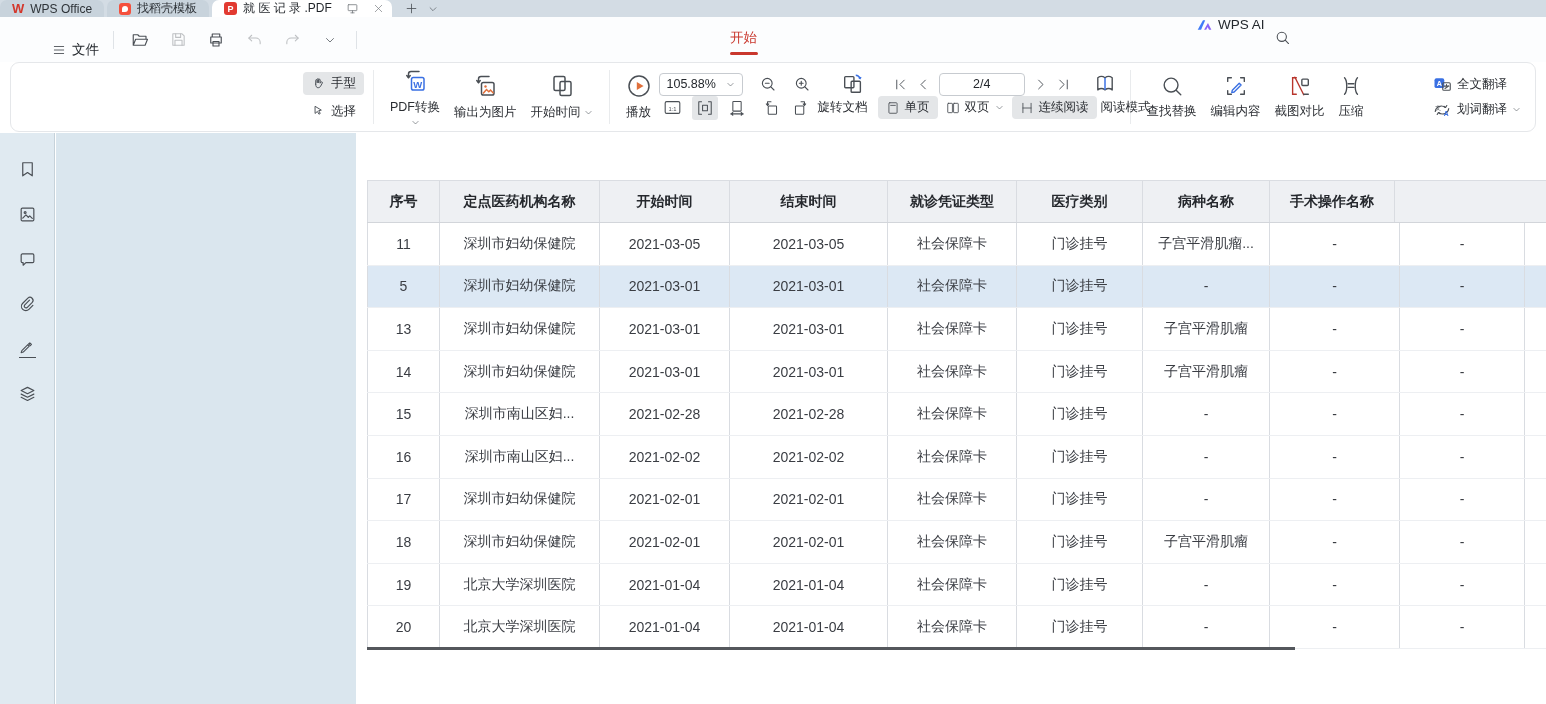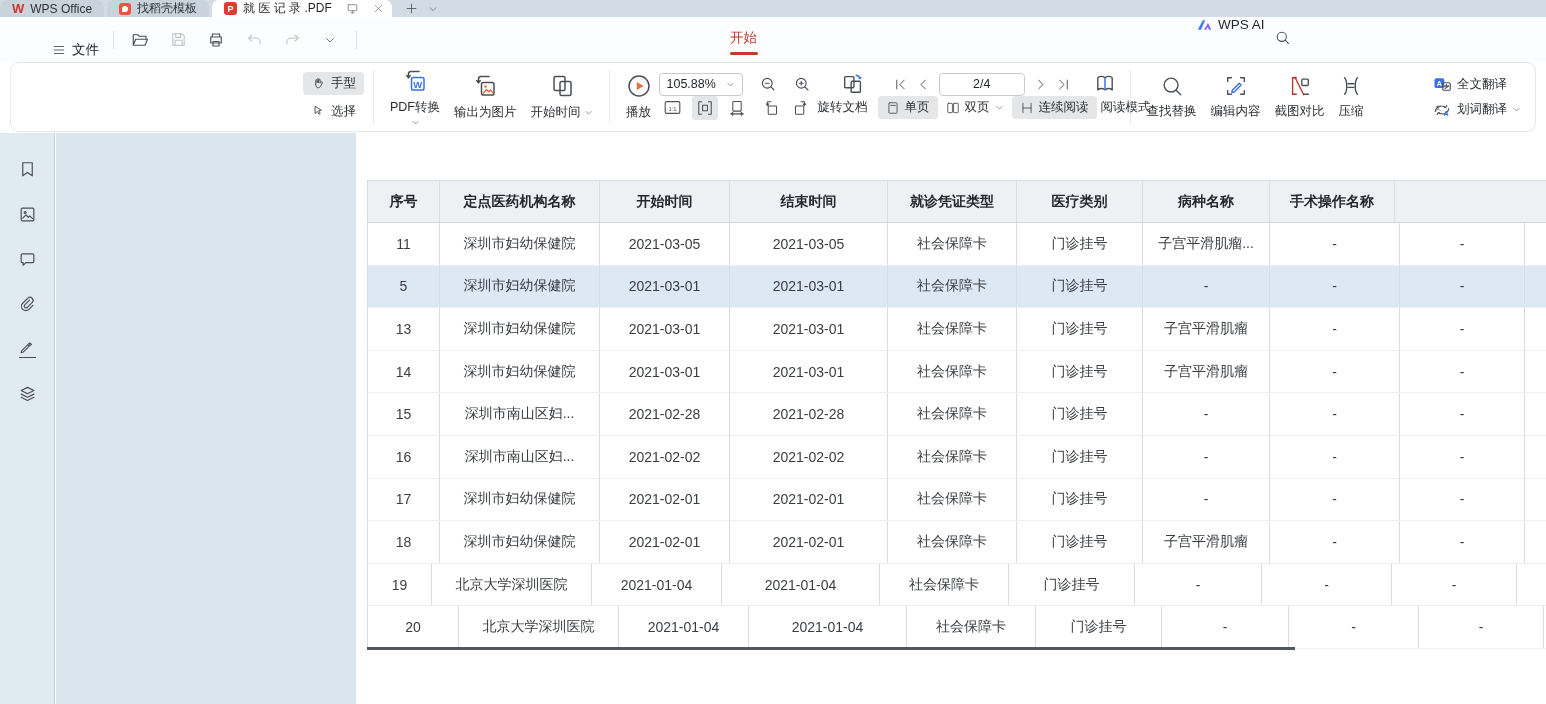--- a/index.html
+++ b/index.html
@@ -601,33 +601,33 @@
           <div class="tcell" style="width: 130px;">2021-02-01</div>
           <div class="tcell" style="width: 158px;">2021-02-01</div>
           <div class="tcell" style="width: 129px;">社会保障卡</div>
           <div class="tcell" style="width: 126px;">门诊挂号</div>
           <div class="tcell" style="width: 127px;">子宫平滑肌瘤</div>
           <div class="tcell" style="width: 130px;">-</div>
           <div class="tcell" style="width: 125px;">-</div>
           <div class="tcell" style="width: 120px;"></div>
         </div>
         <div class="trow">
-          <div class="tcell" style="width: 65px;">19</div>
+          <div class="tcell" style="width: 73px;">19</div>
           <div class="tcell" style="width: 160px;">北京大学深圳医院</div>
           <div class="tcell" style="width: 130px;">2021-01-04</div>
           <div class="tcell" style="width: 158px;">2021-01-04</div>
           <div class="tcell" style="width: 129px;">社会保障卡</div>
           <div class="tcell" style="width: 126px;">门诊挂号</div>
           <div class="tcell" style="width: 127px;">-</div>
           <div class="tcell" style="width: 130px;">-</div>
           <div class="tcell" style="width: 125px;">-</div>
           <div class="tcell" style="width: 120px;"></div>
         </div>
         <div class="trow">
-          <div class="tcell" style="width: 92px;">20</div>
+          <div class="tcell" style="width: 73px;">20</div>
           <div class="tcell" style="width: 160px;">北京大学深圳医院</div>
           <div class="tcell" style="width: 130px;">2021-01-04</div>
           <div class="tcell" style="width: 158px;">2021-01-04</div>
           <div class="tcell" style="width: 129px;">社会保障卡</div>
           <div class="tcell" style="width: 126px;">门诊挂号</div>
           <div class="tcell" style="width: 127px;">-</div>
           <div class="tcell" style="width: 130px;">-</div>
           <div class="tcell" style="width: 125px;">-</div>
           <div class="tcell" style="width: 120px;"></div>
         </div>

